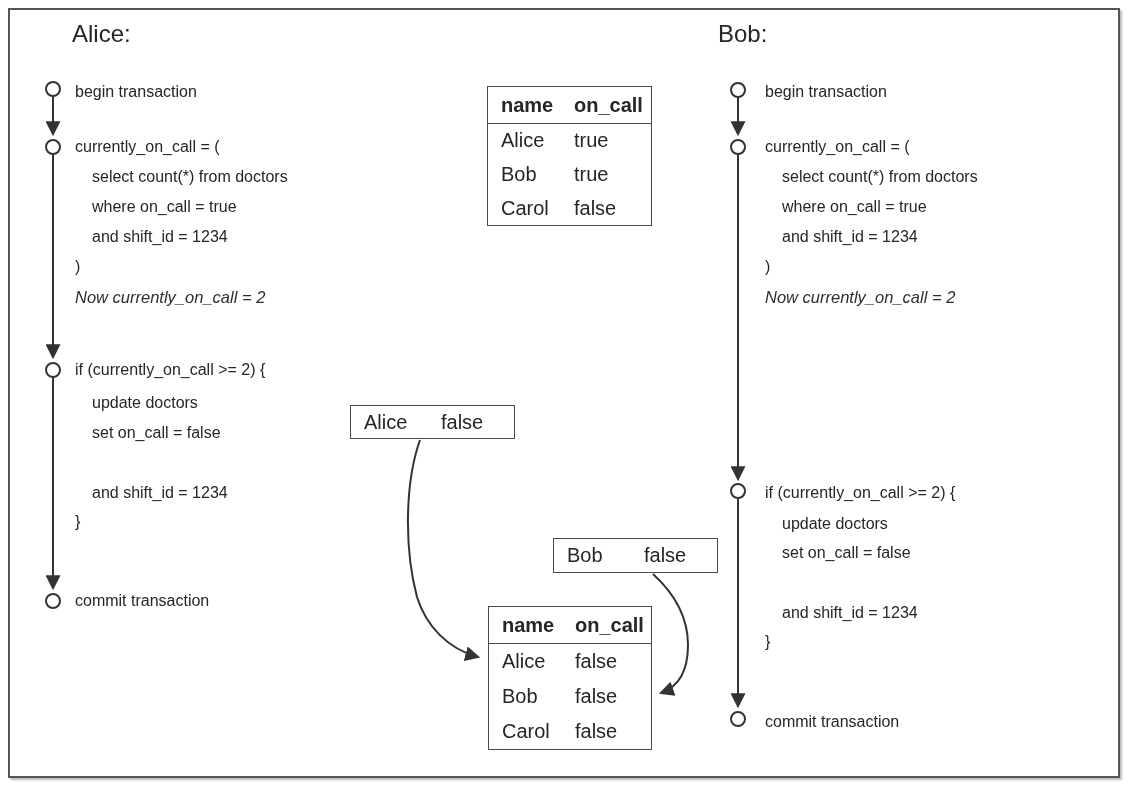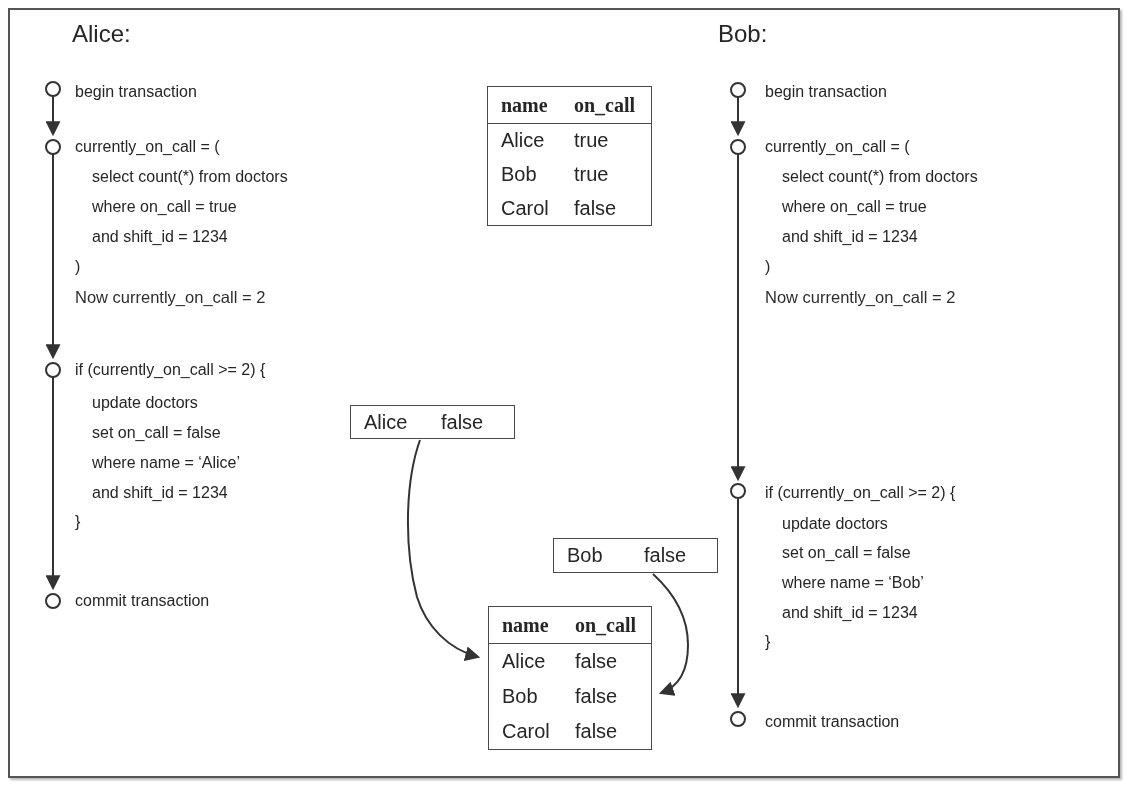--- a/index.html
+++ b/index.html
@@ -8,30 +8,30 @@
     font-family:"Liberation Sans", sans-serif; color:#262626; overflow:hidden;
   }
   .frame {
     position:absolute; left:8px; top:8px; width:1108px; height:766px;
     border:2px solid #555555; box-shadow:2px 2px 2px rgba(0,0,0,0.28);
     background:#ffffff;
   }
   .t { position:absolute; font-size:16px; line-height:21px; white-space:nowrap; color:#262626; }
   .b { font-weight:normal; }
   .title { font-size:24px; line-height:24px; }
-  .note { font-size:16.5px; line-height:17px; color:#2e2e2e; }
+  .note { font-style:italic; font-size:16.5px; line-height:17px; color:#2e2e2e; }
   .dtable {
     position:absolute; border:1.5px solid #4a4a4a; background:#ffffff;
     display:flex; flex-direction:column; box-sizing:border-box;
   }
   .trow {
     flex:1; display:grid; grid-template-columns:73px auto;
     padding-left:13px; align-items:center; font-size:20px; white-space:nowrap;
   }
-  .thead { flex:0 0 36px; border-bottom:1.5px solid #4a4a4a; font-weight:bold;font-family:Liberation Serif, serif; }
+  .thead { flex:0 0 36px; border-bottom:1.5px solid #4a4a4a; font-weight:bold; }
   .ubox {
     position:absolute; border:1.5px solid #4a4a4a; background:#ffffff;
     display:grid; grid-template-columns:77px auto; align-items:center;
     padding-left:13px; font-size:20px; box-sizing:border-box; white-space:nowrap;
   }
   svg.overlay { position:absolute; left:0; top:0; pointer-events:none; }
 </style>
 </head>
 <body>
 
@@ -42,37 +42,35 @@
   <div class="t" style="left:75px;top:81px;">begin transaction</div>
   <div class="t" style="left:75px;top:136px;">currently_on_call = (</div>
   <div class="t" style="left:92px;top:166px;"><span class="b">select</span><span> count(*) </span><span class="b">from</span><span> doctors</span></div>
   <div class="t" style="left:92px;top:196px;"><span class="b">where</span><span> on_call = true</span></div>
   <div class="t" style="left:92px;top:226px;"><span class="b">and</span><span> shift_id = 1234</span></div>
   <div class="t" style="left:75px;top:256px;">)</div>
   <div class="t note" style="left:75px;top:289px;">Now currently_on_call = 2</div>
   <div class="t" style="left:75px;top:359px;">if (currently_on_call &gt;= 2) {</div>
   <div class="t" style="left:92px;top:392px;"><span class="b">update</span><span> doctors</span></div>
   <div class="t" style="left:92px;top:422px;"><span class="b">set</span><span> on_call = false</span></div>
-  <div class="t" style="left:92px;top:452px;"><span class="b">where</span><span> name = ‘Alice’</span></div>
   <div class="t" style="left:92px;top:482px;"><span class="b">and</span><span> shift_id = 1234</span></div>
   <div class="t" style="left:75px;top:511px;">}</div>
   <div class="t" style="left:75px;top:590px;">commit transaction</div>
 
   <div class="t title" style="left:718px;top:22px;">Bob:</div>
   <div class="t" style="left:765px;top:81px;">begin transaction</div>
   <div class="t" style="left:765px;top:136px;">currently_on_call = (</div>
   <div class="t" style="left:782px;top:166px;"><span class="b">select</span><span> count(*) </span><span class="b">from</span><span> doctors</span></div>
   <div class="t" style="left:782px;top:196px;"><span class="b">where</span><span> on_call = true</span></div>
   <div class="t" style="left:782px;top:226px;"><span class="b">and</span><span> shift_id = 1234</span></div>
   <div class="t" style="left:765px;top:256px;">)</div>
   <div class="t note" style="left:765px;top:289px;">Now currently_on_call = 2</div>
   <div class="t" style="left:765px;top:482px;">if (currently_on_call &gt;= 2) {</div>
   <div class="t" style="left:782px;top:513px;"><span class="b">update</span><span> doctors</span></div>
   <div class="t" style="left:782px;top:542px;"><span class="b">set</span><span> on_call = false</span></div>
-  <div class="t" style="left:782px;top:572px;"><span class="b">where</span><span> name = ‘Bob’</span></div>
   <div class="t" style="left:782px;top:602px;"><span class="b">and</span><span> shift_id = 1234</span></div>
   <div class="t" style="left:765px;top:631px;">}</div>
   <div class="t" style="left:765px;top:711px;">commit transaction</div>
 
   <div class="dtable" style="left:487px;top:86px;width:165px;height:140px;">
     <div class="trow thead">
       <span>name</span>
       <span>on_call</span>
     </div>
     <div class="trow">

